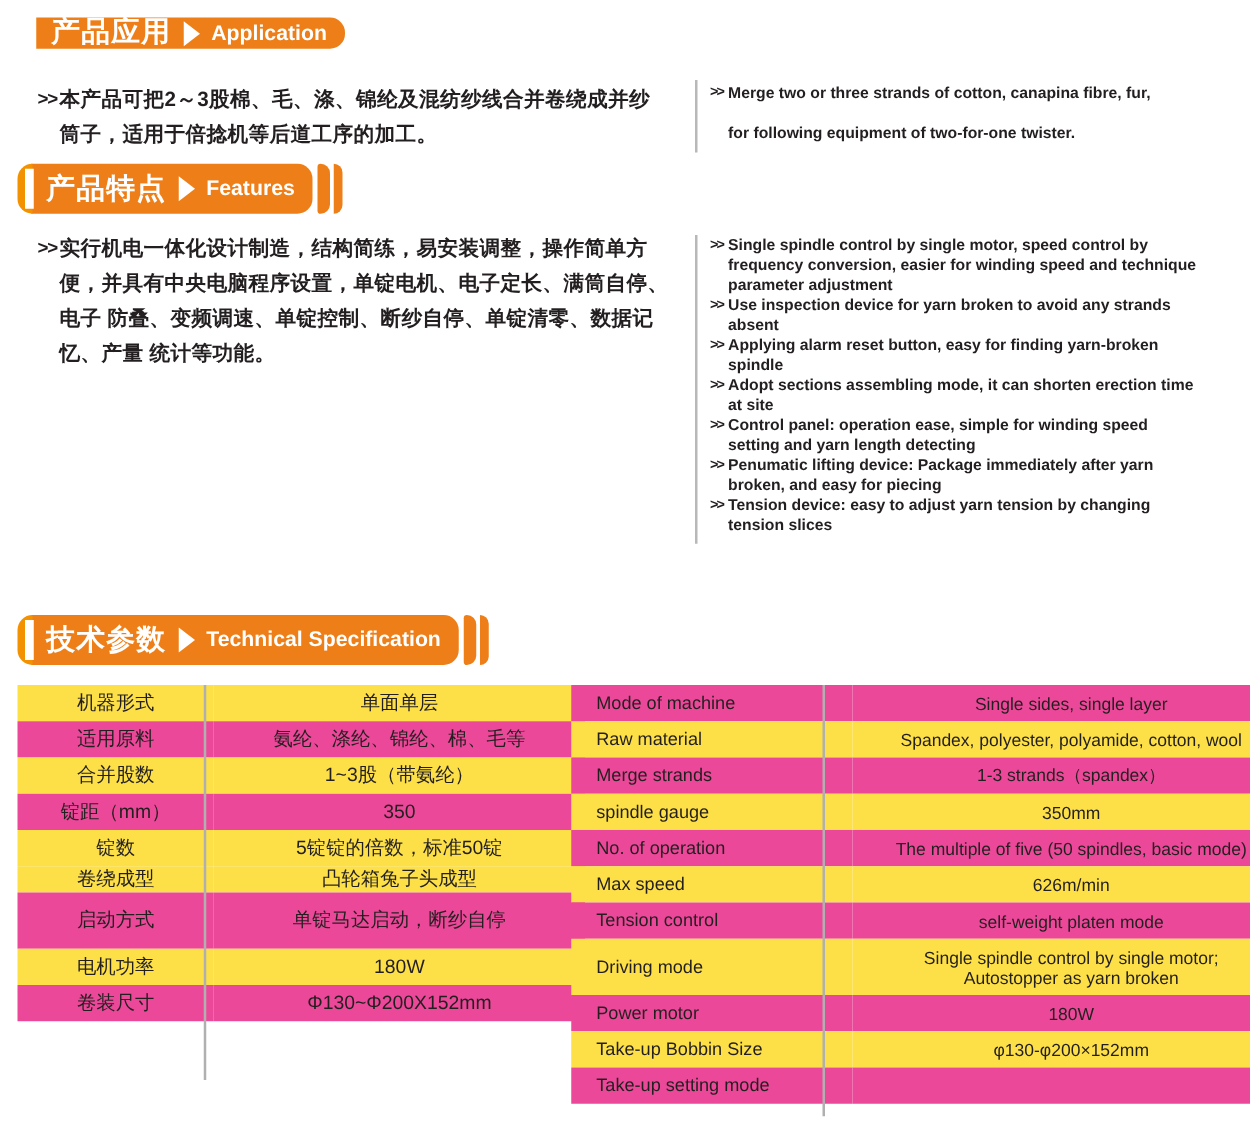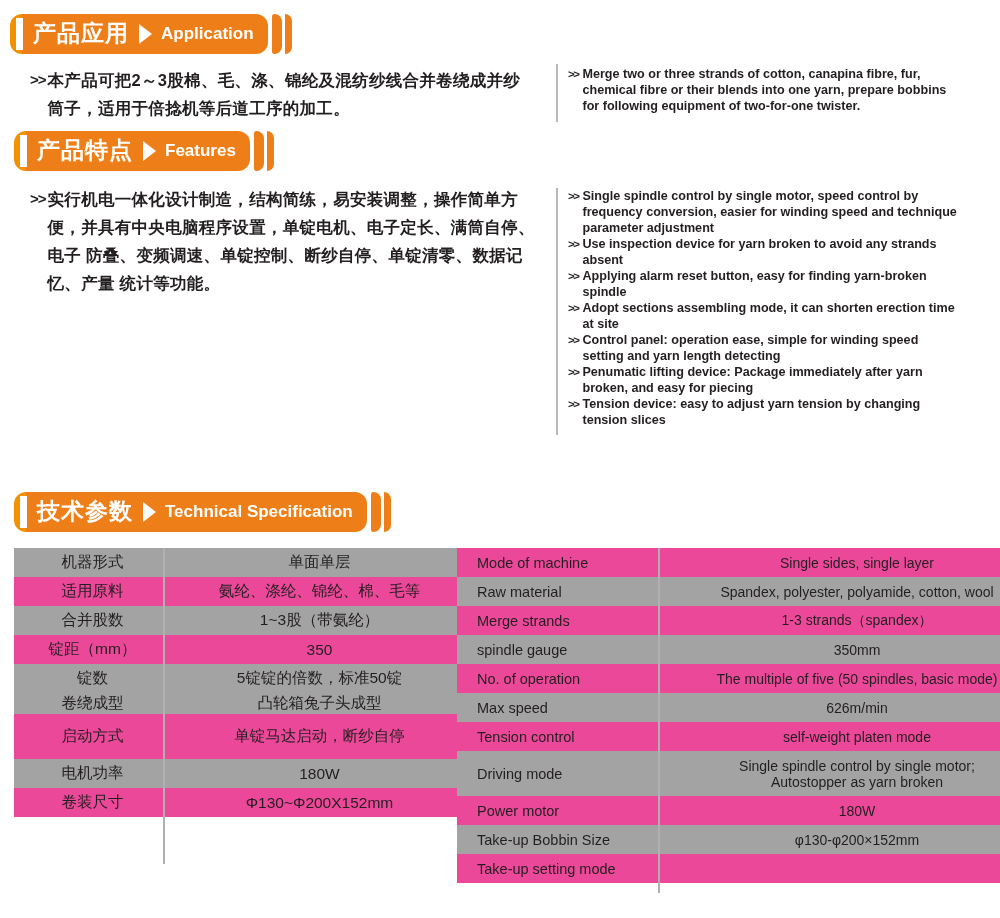--- a/index.html
+++ b/index.html
@@ -174,33 +174,33 @@
   .tbl-en {
     position: absolute;
     left: 457px;
     top: 0;
     width: 543px;
   }
   .tbl-cn td.k { width: 149px; font-size: 15.5px; }
   .tbl-cn td.v { width: 289px; font-size: 15.5px; }
   .tbl-en td.k { width: 201px; font-size: 14.5px; text-align: left; padding-left: 20px;}
   .tbl-en td.v { width: 342px; font-size: 14px; }
-  .row-shade td { background: #a3a3a3; }
+  .row-shade td { background: #fde047; }
   .row-plain td { background: #ec4899; }
   .vline {
     position: absolute;
     width: 2px;
     background: #b0b0b0;
   }
   .nowrap { white-space: nowrap; }
 </style>
 </head>
 <body>
 
-<div class="badge-row" style="left:10px; top:14px;">
+<div class="badge-row" style="left:30px; top:14px;flex-direction:column;">
   <div class="badge-bracket"></div>
   <div class="badge-main">
     <span class="badge-cn">产品应用</span>
     <span class="badge-tri"></span>
     <span class="badge-en">Application</span>
   </div>
   <div class="badge-tail"></div>
   <div class="badge-tail2"></div>
 </div>
 
@@ -214,21 +214,21 @@
   </div>
 </div>
 
 <div class="divider-v" style="left:556px; top:64px; height:58px;"></div>
 
 <div class="col-right en-text" style="left:568px; top:66px; width:420px;">
   <div class="bullet-item en-bullet">
     <span class="bullet-mark">&gt;&gt;</span>
     <span class="en-body">
       <span>Merge two or three strands of cotton, canapina fibre, fur,</span><br>
-      <span>chemical fibre or their blends into one yarn, prepare bobbins</span><br>
+      <br>
       <span>for following equipment of two-for-one twister.</span>
     </span>
   </div>
 </div>
 
 <div class="badge-row" style="left:14px; top:131px;">
   <div class="badge-bracket"></div>
   <div class="badge-main">
     <span class="badge-cn">产品特点</span>
     <span class="badge-tri"></span>

